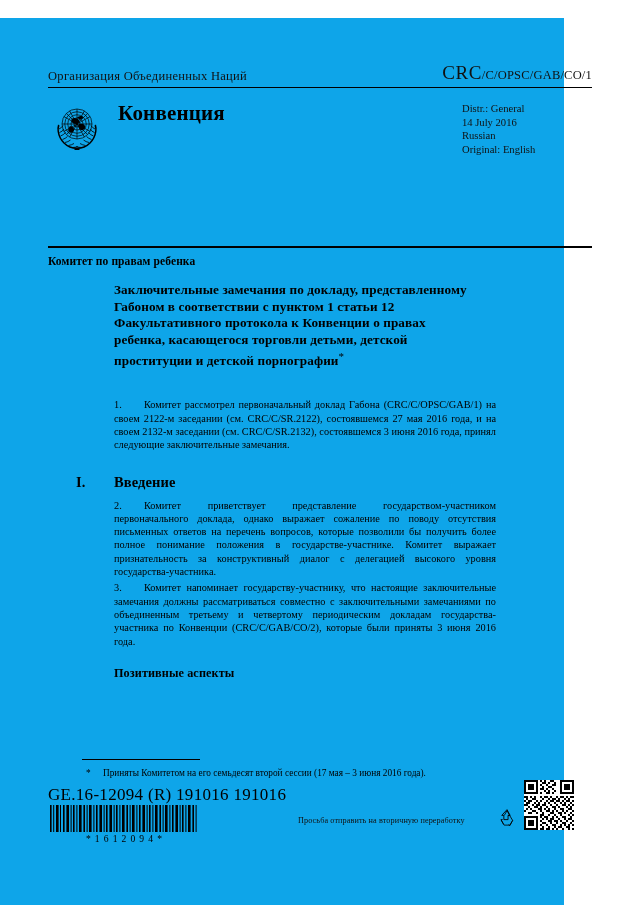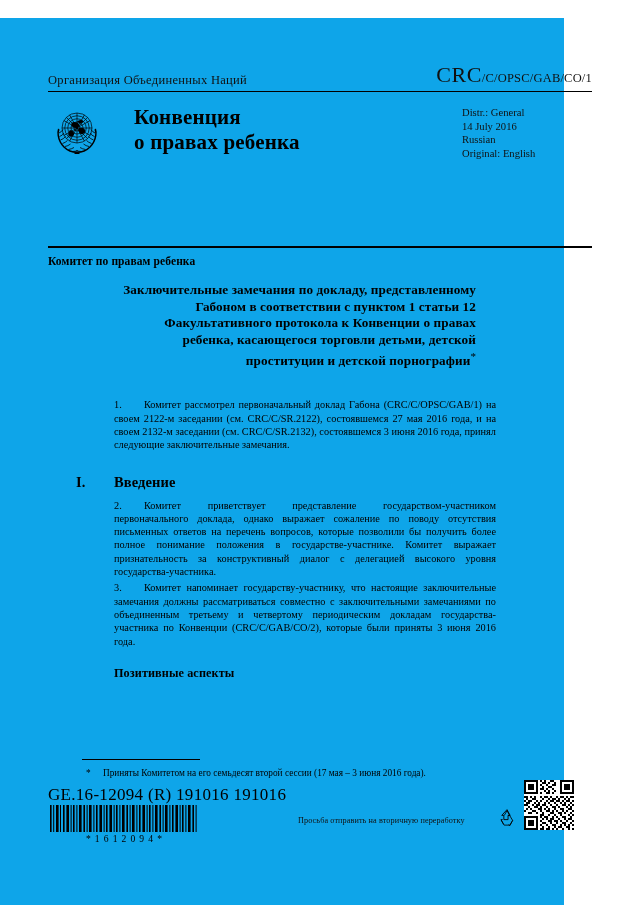--- a/index.html
+++ b/index.html
@@ -42,21 +42,21 @@
     font-size: 12.5px;
     letter-spacing: 0.3px;
     color: #111;
   }
   .doc-symbol {
     font-family: "Liberation Serif", "DejaVu Serif", serif;
     color: #111;
     white-space: nowrap;
   }
   .doc-symbol .sym-main {
-    font-size: 22px;
+    font-size: 19px;
     letter-spacing: 0.5px;
   }
   .doc-symbol .sym-rest {
     font-size: 12.5px;
     letter-spacing: 0.2px;
   }
   .rule-thin {
     border-top: 1.1px solid #000;
     width: 100%;
     height: 0;
@@ -67,21 +67,21 @@
     align-items: flex-start;
     margin-top: 11px;
   }
   .emblem {
     width: 58px;
     height: 52px;
     flex: 0 0 58px;
     margin-top: 2px;
   }
   .title-block {
-    margin-left: 28px;
+    margin-left: 12px;
     flex: 1 1 auto;
     padding-top: 2px;
   }
   .conv-title {
     font-family: "Liberation Serif", "DejaVu Serif", serif;
     font-weight: bold;
     font-size: 21px;
     line-height: 25px;
     letter-spacing: 0.2px;
     color: #000;
@@ -125,21 +125,20 @@
   }
 
   .doc-title {
     margin-left: 66px;
     width: 362px;
     font-family: "Liberation Serif", "DejaVu Serif", serif;
     font-weight: bold;
     font-size: 13.2px;
     line-height: 16.6px;
     letter-spacing: 0.1px;
-    text-align: right;
   }
   .doc-title .star {
     font-weight: normal;
     font-size: 11px;
     vertical-align: super;
   }
 
   .para {
     margin-left: 66px;
     width: 382px;
@@ -316,21 +315,20 @@
                 <path d="M75 89 q-6 -1 -11 -4"></path>
               <path d="M67 93 q-6 0 -10 -2"></path>
             </g>
             <path d="M53 95 h10 v3 h-10 z"></path>
           </g>
         </svg>
       </div>
 
       <div class="title-block">
         <div class="conv-title">Конвенция</div>
-        <div class="conv-title">о правах ребенка</div>
       </div>
 
       <div class="distr-block">
         <div>Distr.: General</div>
         <div>14 July 2016</div>
         <div>Russian</div>
         <div>Original: English</div>
       </div>
     </div>
   </div>

